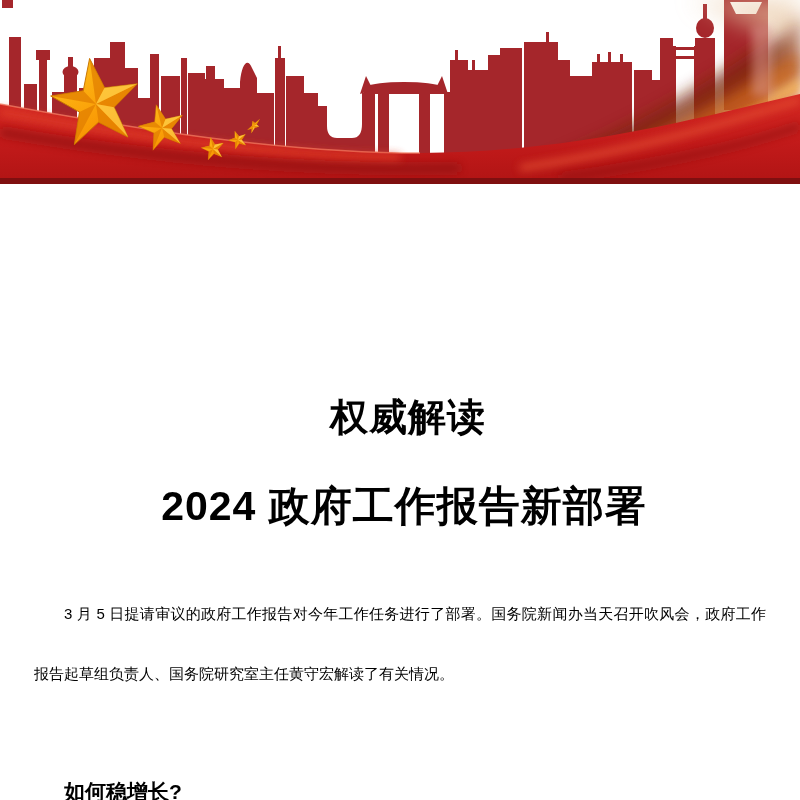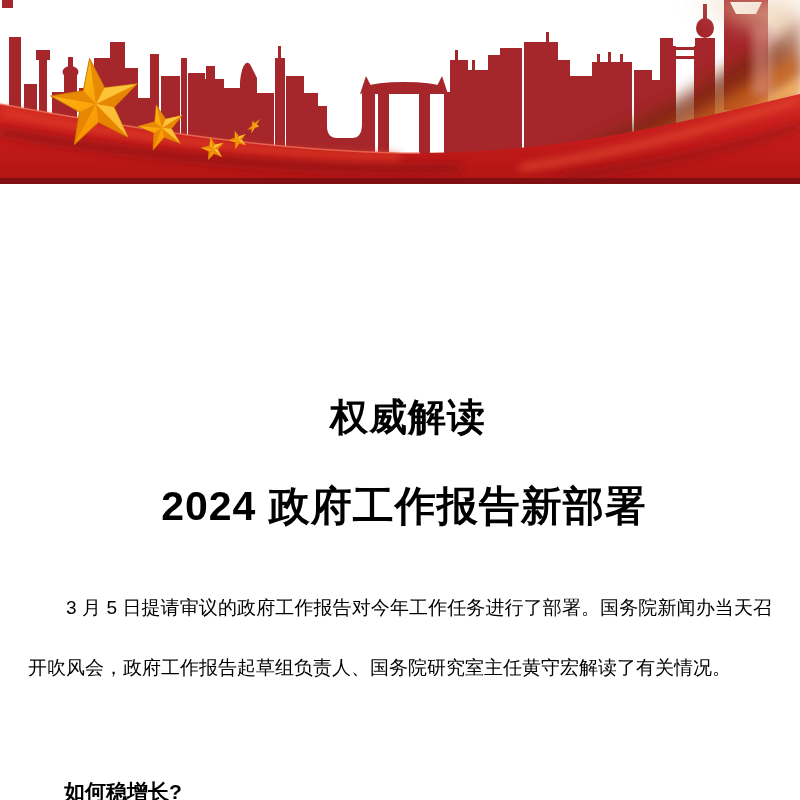--- a/index.html
+++ b/index.html
@@ -37,26 +37,26 @@
     font-size: 41px;
     font-weight: bold;
     line-height: 48px;
     letter-spacing: 1px;
     margin: 4px;
   }
   .article-paragraph {
     position: absolute;
     top: 572px;
     left: 22px; right: 22px;
-    font-size: 19px;
+    font-size: 15px;
     line-height: 60px;
     text-align: justify;
     text-indent: 2em;
     word-break: break-all;
-    margin: 6px;
+    margin: 12px;
   }
   .section-heading {
     position: absolute;
     top: 776px;
     left: 22px; right: 22px;
     font-size: 21px;
     font-weight: bold;
     line-height: 32px;
     text-indent: 2em;
     margin: 0;

